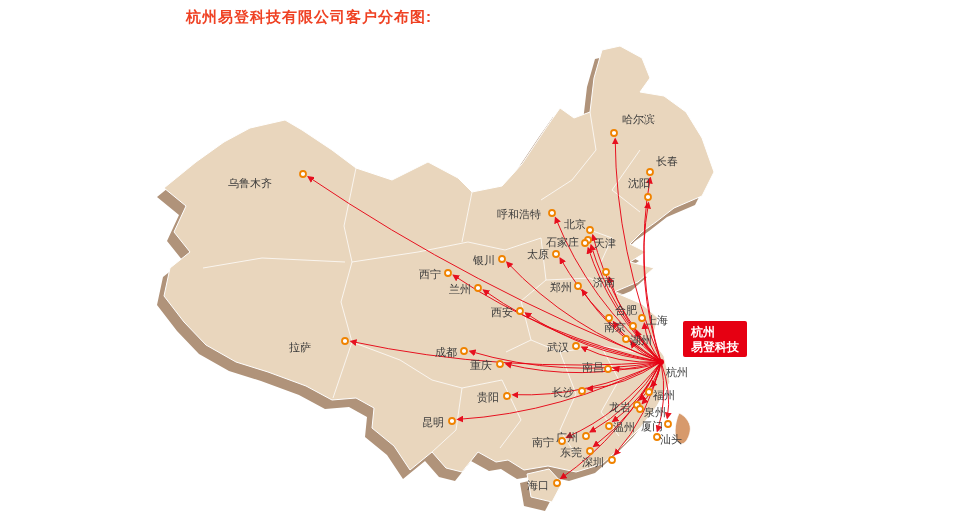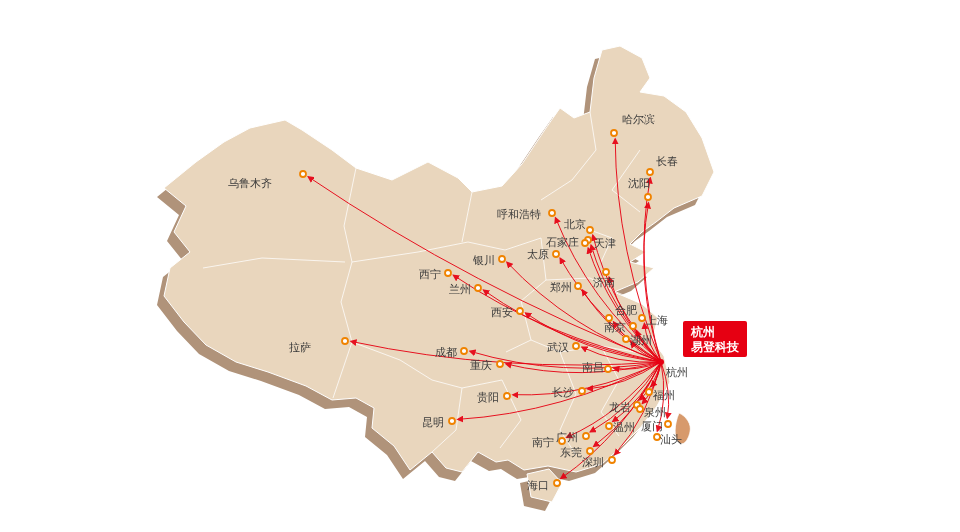--- a/index.html
+++ b/index.html
@@ -22,20 +22,21 @@
   .hub-dot{fill:var(--line,#e60012);}
   .city-label{font-size:11px;fill:var(--label,#3a3a3a);}
   .badge-rect{fill:var(--badge-bg,#e60012);}
   .badge-text{fill:var(--badge-text,#ffffff);font-size:12px;font-weight:bold;}
 </style>
 </head>
 <body>
 
 <div class="stage">
 
+  <div class="title">杭州易登科技有限公司客户分布图:</div>
 
   <svg class="map" width="960" height="532" viewBox="0 0 960 532">
     <defs>
       <g id="land">
         <path d="M250,128 L285,120 L302,130 L332,150 L356,168 L392,180 L428,162 L458,178 L472,192 L502,186 L522,164 L546,128 L560,108 L574,118 L590,112 L594,78 L602,50 L620,46 L642,58 L650,78 L640,92 L664,96 L686,112 L702,138 L714,172 L702,196 L674,208 L656,222 L642,232 L630,244 L646,252 L630,262 L654,268 L638,282 L614,292 L642,304 L658,318 L652,340 L664,356 L670,382 L657,406 L640,428 L620,448 L602,464 L576,472 L548,466 L524,470 L508,460 L496,462 L478,452 L462,472 L446,468 L432,452 L410,470 L394,446 L372,428 L374,408 L356,398 L332,400 L306,386 L268,372 L236,362 L206,345 L184,322 L164,296 L170,268 L190,252 L174,232 L186,206 L164,188 L196,162 L224,142 Z"></path>
         <path d="M527,474 L549,469 L562,483 L552,502 L531,497 Z"></path>
       </g>
       <marker id="arrowhead" markerWidth="7" markerHeight="7" refX="5.5" refY="3.5" orient="auto" markerUnits="userSpaceOnUse">
         <path d="M0,0 L7,3.5 L0,7 Z" fill="#e60012"></path>
       </marker>

